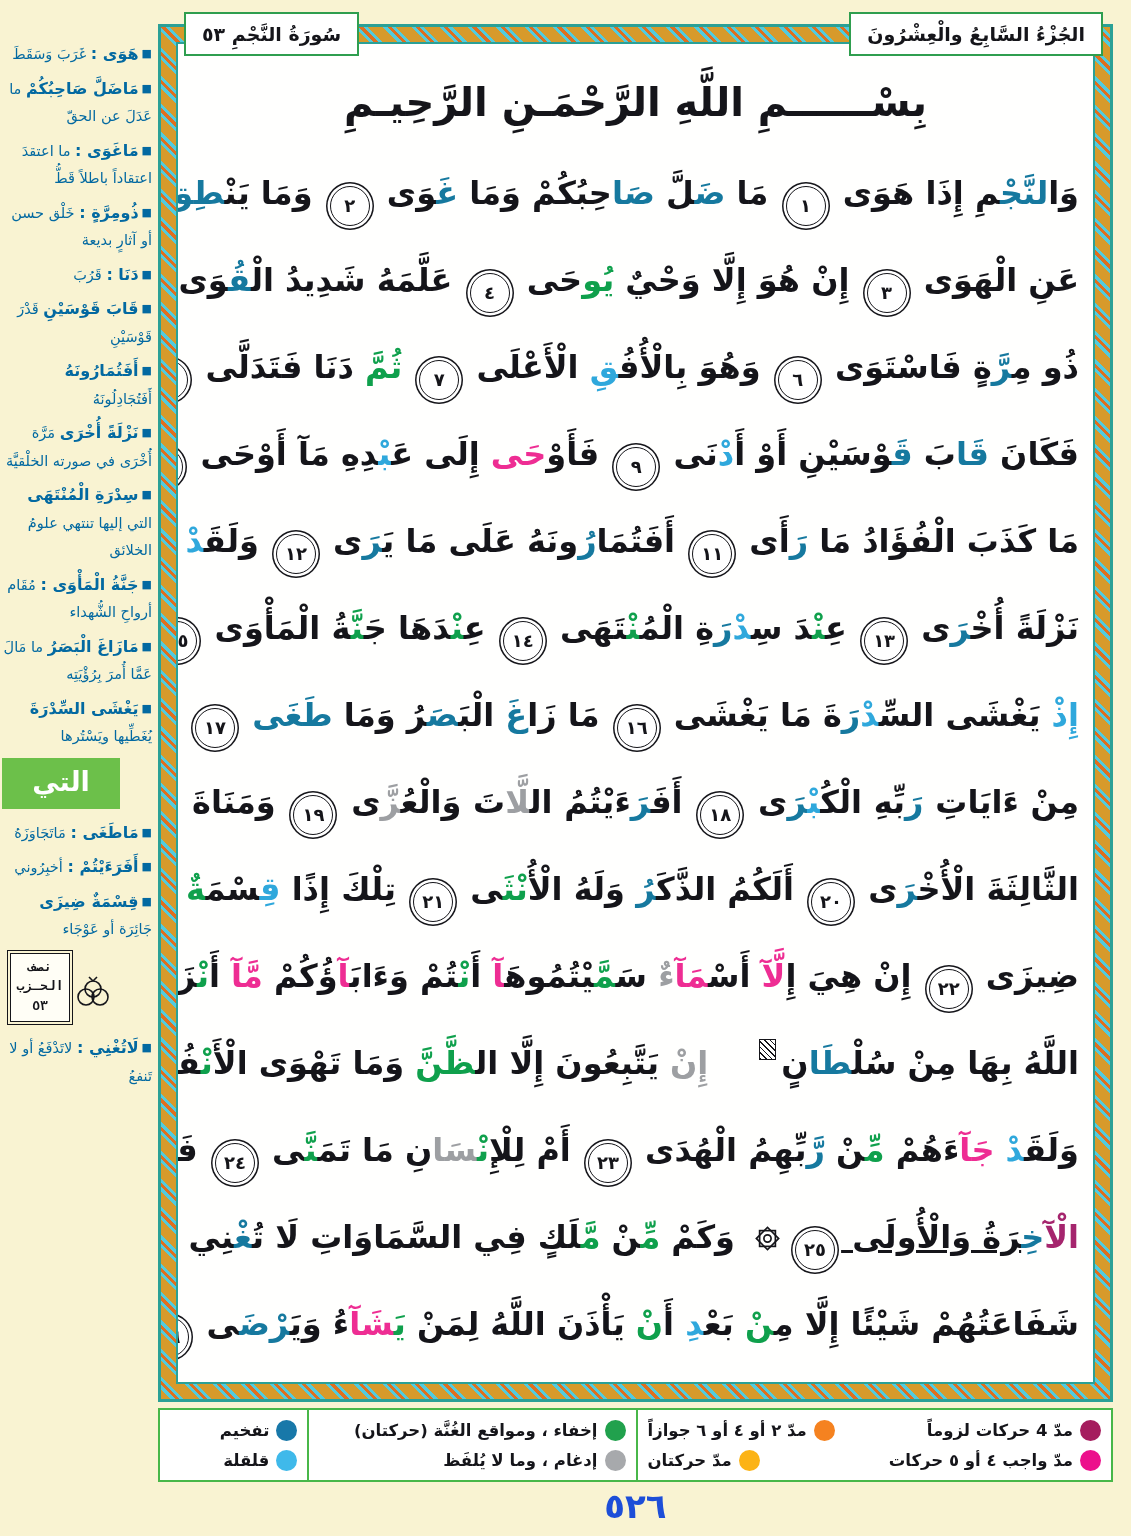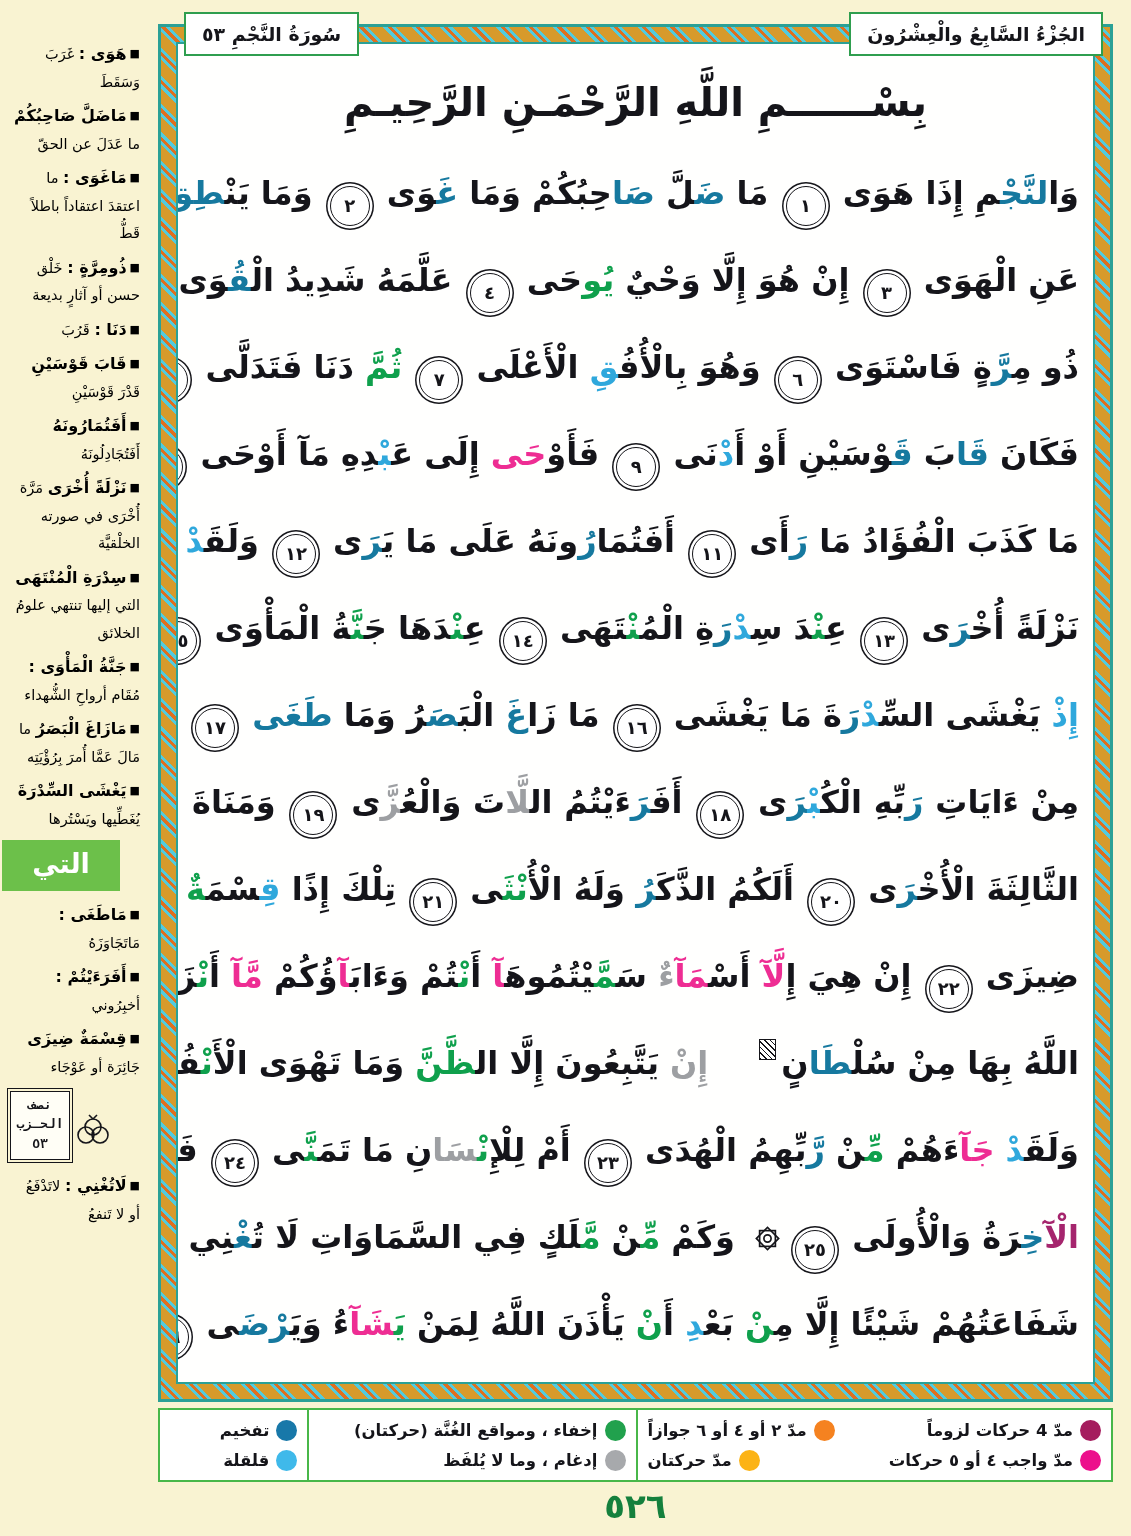--- a/index.html
+++ b/index.html
@@ -2,21 +2,21 @@
 <html lang="ar"><head>
 <meta charset="utf-8">
 <style>
   html,body{margin:0;padding:0;width:1131px;height:1536px;overflow:hidden;
     font-family:"DejaVu Sans",sans-serif;}
   .page{position:relative;width:1131px;height:1536px;background:#f9f3d2;direction:rtl;}
 
   
   .margin-notes{position:absolute;left:0;top:0;width:156px;height:1400px;
     padding:40px 4px 0 2px;box-sizing:border-box;direction:rtl;text-align:right;}
-  .note{margin:0 12px 7px;line-height:1.72;color:#000000;}
+  .note{margin:0 0 7px;line-height:1.72;color:#0369a1;}
   .note .bullet{font-size:11px;vertical-align:2px;margin-left:3px;}
   .note .term{font-weight:bold;font-size:16px;}
   .note .def{font-size:14.5px;}
   .surah-tab{background:#6cc04a;color:#fff;font-weight:bold;font-size:27px;
     width:118px;text-align:center;padding:8px 0 12px;margin:8px auto 10px 0;}
   .hizb-wrap{text-align:center;margin:10px 28px 12px 0;font-family:Liberation Mono, monospace;}
   .hizb-box{display:inline-block;border:1.5px solid #15151a;outline:1px solid #15151a;
     outline-offset:2.5px;background:#fffef6;padding:4px 6px 5px;font-size:13px;
     line-height:1.5;color:#15151a;font-weight:bold;}
 
@@ -57,21 +57,21 @@
     flex-direction:column;justify-content:space-around;}
   .legend .cell:nth-child(1){width:50%;border-inline-end:2px solid #48b749;}
   .legend .cell:nth-child(2){width:34.5%;border-inline-end:2px solid #48b749;}
   .legend .cell:nth-child(3){width:15.5%;}
   .legend .lrow{display:flex;align-items:center;justify-content:space-between;}
   .legend .entry{display:flex;align-items:center;gap:7px;}
   .legend .dot{width:21px;height:21px;border-radius:50%;flex:0 0 auto;}
   .legend .lbl{font-size:16.5px;font-weight:bold;color:#15151a;white-space:nowrap;}
 
   .page-number{position:absolute;left:158px;top:1486px;width:955px;text-align:center;
-    font-size:34px;font-weight:bold;color:#15803d;}
+    font-size:34px;font-weight:bold;color:#1d4ed8;}
 </style>
 </head>
 <body>
 
 <div class="page">
 
   <aside class="margin-notes" id="notes-col">
       <div class="note"><span class="bullet">■</span><span class="term">هَوَى :</span><span class="def"> غَرَبَ وَسَقَطَ</span></div>
       <div class="note"><span class="bullet">■</span><span class="term">مَاضَلَّ صَاحِبُكُمْ</span><span class="def"> ما عَدَلَ عن الحقّ</span></div>
       <div class="note"><span class="bullet">■</span><span class="term">مَاغَوَى :</span><span class="def"> ما اعتقدَ اعتقاداً باطلاً قَطُّ</span></div>
@@ -115,21 +115,21 @@
             <div class="qline"><span style="color: rgb(21, 21, 26);">ذُو مِ</span><span style="color: rgb(22, 121, 159);">رَّ</span><span style="color: rgb(21, 21, 26);">ةٍ فَاسْتَوَى </span><span class="ayah">٦</span><span style="color: rgb(21, 21, 26);"> وَهُوَ بِالْأُفُ</span><span style="color: rgb(47, 168, 220);">قِ</span><span style="color: rgb(21, 21, 26);"> الْأَعْلَى </span><span class="ayah">٧</span><span style="color: rgb(21, 21, 26);"> </span><span style="color: rgb(15, 160, 76);">ثُمَّ</span><span style="color: rgb(21, 21, 26);"> دَنَا فَتَدَلَّى </span><span class="ayah">٨</span></div>
             <div class="qline"><span style="color: rgb(21, 21, 26);">فَكَانَ </span><span style="color: rgb(22, 121, 159);">قَا</span><span style="color: rgb(21, 21, 26);">بَ </span><span style="color: rgb(22, 121, 159);">قَ</span><span style="color: rgb(21, 21, 26);">وْسَيْنِ أَوْ أَ</span><span style="color: rgb(47, 168, 220);">دْ</span><span style="color: rgb(21, 21, 26);">نَى </span><span class="ayah">٩</span><span style="color: rgb(21, 21, 26);"> فَأَوْ</span><span style="color: rgb(238, 45, 147);">حَى</span><span style="color: rgb(21, 21, 26);"> إِلَى عَ</span><span style="color: rgb(47, 168, 220);">بْ</span><span style="color: rgb(21, 21, 26);">دِهِ مَآ أَوْحَى </span><span class="ayah">١٠</span></div>
             <div class="qline"><span style="color: rgb(21, 21, 26);">مَا كَذَبَ الْفُؤَادُ مَا </span><span style="color: rgb(22, 121, 159);">رَ</span><span style="color: rgb(21, 21, 26);">أَى </span><span class="ayah">١١</span><span style="color: rgb(21, 21, 26);"> أَفَتُمَا</span><span style="color: rgb(22, 121, 159);">رُ</span><span style="color: rgb(21, 21, 26);">ونَهُ عَلَى مَا يَ</span><span style="color: rgb(22, 121, 159);">رَ</span><span style="color: rgb(21, 21, 26);">ى </span><span class="ayah">١٢</span><span style="color: rgb(21, 21, 26);"> وَلَقَ</span><span style="color: rgb(47, 168, 220);">دْ</span><span style="color: rgb(21, 21, 26);"> </span></div>
             <div class="qline"><span style="color: rgb(21, 21, 26);">نَزْلَةً أُخْ</span><span style="color: rgb(22, 121, 159);">رَ</span><span style="color: rgb(21, 21, 26);">ى </span><span class="ayah">١٣</span><span style="color: rgb(21, 21, 26);"> عِ</span><span style="color: rgb(15, 160, 76);">نْ</span><span style="color: rgb(21, 21, 26);">دَ سِ</span><span style="color: rgb(47, 168, 220);">دْ</span><span style="color: rgb(22, 121, 159);">رَ</span><span style="color: rgb(21, 21, 26);">ةِ الْمُ</span><span style="color: rgb(15, 160, 76);">نْ</span><span style="color: rgb(21, 21, 26);">تَهَى </span><span class="ayah">١٤</span><span style="color: rgb(21, 21, 26);"> عِ</span><span style="color: rgb(15, 160, 76);">نْ</span><span style="color: rgb(21, 21, 26);">دَهَا جَ</span><span style="color: rgb(15, 160, 76);">نَّ</span><span style="color: rgb(21, 21, 26);">ةُ الْمَأْوَى </span><span class="ayah">١٥</span></div>
             <div class="qline"><span style="color: rgb(47, 168, 220);">إِذْ</span><span style="color: rgb(21, 21, 26);"> يَغْشَى السِّ</span><span style="color: rgb(47, 168, 220);">دْ</span><span style="color: rgb(22, 121, 159);">رَ</span><span style="color: rgb(21, 21, 26);">ةَ مَا يَغْشَى </span><span class="ayah">١٦</span><span style="color: rgb(21, 21, 26);"> مَا زَا</span><span style="color: rgb(22, 121, 159);">غَ</span><span style="color: rgb(21, 21, 26);"> الْبَ</span><span style="color: rgb(22, 121, 159);">صَ</span><span style="color: rgb(21, 21, 26);">رُ وَمَا </span><span style="color: rgb(22, 121, 159);">طَغَى</span><span style="color: rgb(21, 21, 26);"> </span><span class="ayah">١٧</span><span style="color: rgb(21, 21, 26);"> لَقَ</span></div>
             <div class="qline"><span style="color: rgb(21, 21, 26);">مِنْ ءَايَاتِ </span><span style="color: rgb(22, 121, 159);">رَ</span><span style="color: rgb(21, 21, 26);">بِّهِ الْكُ</span><span style="color: rgb(47, 168, 220);">بْ</span><span style="color: rgb(22, 121, 159);">رَ</span><span style="color: rgb(21, 21, 26);">ى </span><span class="ayah">١٨</span><span style="color: rgb(21, 21, 26);"> أَفَ</span><span style="color: rgb(22, 121, 159);">رَ</span><span style="color: rgb(21, 21, 26);">ءَيْتُمُ ال</span><span style="color: rgb(157, 159, 162);">لَّا</span><span style="color: rgb(21, 21, 26);">تَ وَالْعُ</span><span style="color: rgb(157, 159, 162);">زَّ</span><span style="color: rgb(21, 21, 26);">ى </span><span class="ayah">١٩</span><span style="color: rgb(21, 21, 26);"> وَمَنَاةَ</span></div>
             <div class="qline"><span style="color: rgb(21, 21, 26);">الثَّالِثَةَ الْأُخْ</span><span style="color: rgb(22, 121, 159);">رَ</span><span style="color: rgb(21, 21, 26);">ى </span><span class="ayah">٢٠</span><span style="color: rgb(21, 21, 26);"> أَلَكُمُ الذَّكَ</span><span style="color: rgb(22, 121, 159);">رُ</span><span style="color: rgb(21, 21, 26);"> وَلَهُ الْأُ</span><span style="color: rgb(15, 160, 76);">نْثَ</span><span style="color: rgb(21, 21, 26);">ى </span><span class="ayah">٢١</span><span style="color: rgb(21, 21, 26);"> تِلْكَ إِذًا </span><span style="color: rgb(47, 168, 220);">قِ</span><span style="color: rgb(21, 21, 26);">سْمَ</span><span style="color: rgb(15, 160, 76);">ةٌ</span></div>
             <div class="qline"><span style="color: rgb(21, 21, 26);">ضِيزَى </span><span class="ayah">٢٢</span><span style="color: rgb(21, 21, 26);"> إِنْ هِيَ إِ</span><span style="color: rgb(238, 45, 147);">لَّآ</span><span style="color: rgb(21, 21, 26);"> أَسْ</span><span style="color: rgb(238, 45, 147);">مَآ</span><span style="color: rgb(157, 159, 162);">ءٌ</span><span style="color: rgb(21, 21, 26);"> سَ</span><span style="color: rgb(15, 160, 76);">مَّ</span><span style="color: rgb(21, 21, 26);">يْتُمُوهَ</span><span style="color: rgb(238, 45, 147);">آ</span><span style="color: rgb(21, 21, 26);"> أَ</span><span style="color: rgb(15, 160, 76);">نْ</span><span style="color: rgb(21, 21, 26);">تُمْ وَءَابَ</span><span style="color: rgb(238, 45, 147);">آ</span><span style="color: rgb(21, 21, 26);">ؤُكُمْ </span><span style="color: rgb(238, 45, 147);">مَّآ</span><span style="color: rgb(21, 21, 26);"> أَ</span><span style="color: rgb(15, 160, 76);">نْ</span><span style="color: rgb(21, 21, 26);">زَلَ</span></div>
             <div class="qline"><span style="color: rgb(21, 21, 26);">اللَّهُ بِهَا مِنْ سُلْ</span><span style="color: rgb(22, 121, 159);">طَا</span><span style="color: rgb(21, 21, 26);">نٍ</span><span class="rkmark"></span><span class="qgap"></span><span style="color: rgb(157, 159, 162);">إِنْ</span><span style="color: rgb(21, 21, 26);"> يَتَّبِعُونَ إِلَّا ال</span><span style="color: rgb(15, 160, 76);">ظَّ</span><span style="color: rgb(15, 160, 76);">نَّ</span><span style="color: rgb(21, 21, 26);"> وَمَا تَهْوَى الْأَ</span><span style="color: rgb(15, 160, 76);">نْ</span><span style="color: rgb(21, 21, 26);">فُسُ</span></div>
             <div class="qline"><span style="color: rgb(21, 21, 26);">وَلَقَ</span><span style="color: rgb(47, 168, 220);">دْ</span><span style="color: rgb(21, 21, 26);"> </span><span style="color: rgb(238, 45, 147);">جَآ</span><span style="color: rgb(21, 21, 26);">ءَهُمْ </span><span style="color: rgb(15, 160, 76);">مِّ</span><span style="color: rgb(21, 21, 26);">نْ </span><span style="color: rgb(22, 121, 159);">رَّ</span><span style="color: rgb(21, 21, 26);">بِّهِمُ الْهُدَى </span><span class="ayah">٢٣</span><span style="color: rgb(21, 21, 26);"> أَمْ لِلْإِ</span><span style="color: rgb(15, 160, 76);">نْ</span><span style="color: rgb(157, 159, 162);">سَا</span><span style="color: rgb(21, 21, 26);">نِ مَا تَمَ</span><span style="color: rgb(15, 160, 76);">نَّ</span><span style="color: rgb(21, 21, 26);">ى </span><span class="ayah">٢٤</span><span style="color: rgb(21, 21, 26);"> فَلِلَّهِ</span></div>
-            <div class="qline"><span style="color: rgb(165, 37, 109);">الْآ</span><span style="color: rgb(22, 121, 159);">خِ</span><span style="color: rgb(21, 21, 26);">رَةُ وَالْأُولَى </span><span class="ayah">٢٥</span><span class="hizbstar"><svg width="27" height="27" viewBox="0 0 24 24">
+            <div class="qline"><span style="color: rgb(165, 37, 109);">الْآ</span><span style="color: rgb(22, 121, 159);">خِ</span><span style="color: rgb(21, 21, 26); text-decoration: underline;">رَةُ وَالْأُولَى </span><span class="ayah">٢٥</span><span class="hizbstar"><svg width="27" height="27" viewBox="0 0 24 24">
                   <g fill="none" stroke="#15151a" stroke-width="1.5">
                     <rect x="5" y="5" width="14" height="14"></rect>
                     <rect x="5" y="5" width="14" height="14" transform="rotate(45 12 12)"></rect>
                     <circle cx="12" cy="12" r="3.2"></circle>
                   </g>
                 </svg></span><span style="color: rgb(21, 21, 26);"> وَكَمْ </span><span style="color: rgb(15, 160, 76);">مِّ</span><span style="color: rgb(21, 21, 26);">نْ </span><span style="color: rgb(15, 160, 76);">مَّ</span><span style="color: rgb(21, 21, 26);">لَكٍ فِي السَّمَاوَاتِ لَا تُ</span><span style="color: rgb(22, 121, 159);">غْ</span><span style="color: rgb(21, 21, 26);">نِي</span></div>
             <div class="qline"><span style="color: rgb(21, 21, 26);">شَفَاعَتُهُمْ شَيْئًا إِلَّا مِ</span><span style="color: rgb(15, 160, 76);">نْ</span><span style="color: rgb(21, 21, 26);"> بَعْ</span><span style="color: rgb(47, 168, 220);">دِ</span><span style="color: rgb(21, 21, 26);"> أَ</span><span style="color: rgb(15, 160, 76);">نْ</span><span style="color: rgb(21, 21, 26);"> يَأْذَنَ اللَّهُ لِمَنْ </span><span style="color: rgb(15, 160, 76);">يَ</span><span style="color: rgb(238, 45, 147);">شَآ</span><span style="color: rgb(21, 21, 26);">ءُ وَيَ</span><span style="color: rgb(22, 121, 159);">رْ</span><span style="color: rgb(22, 121, 159);">ضَ</span><span style="color: rgb(21, 21, 26);">ى </span><span class="ayah">٢٦</span></div>
           </div>
       </div>
     </div>

